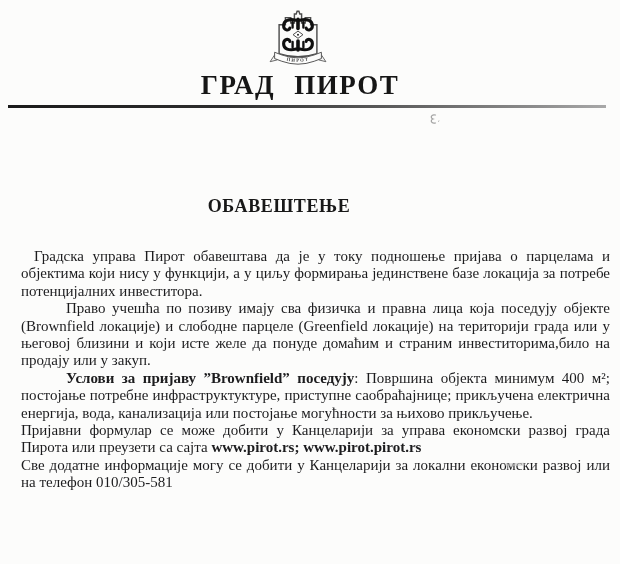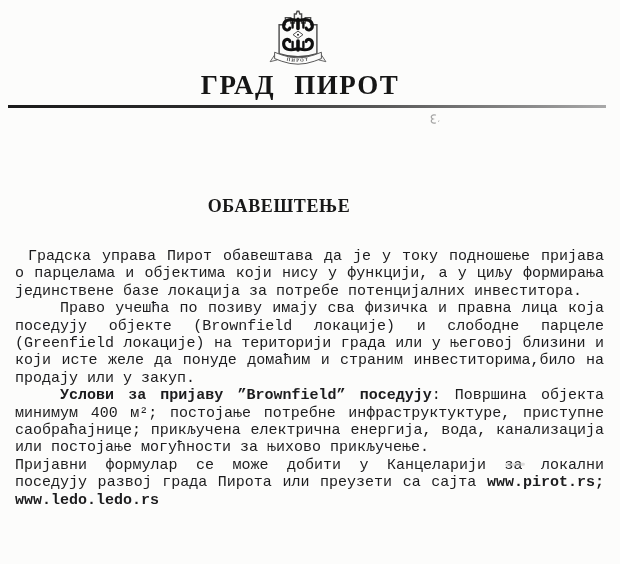--- a/index.html
+++ b/index.html
@@ -22,22 +22,22 @@
     position:absolute;top:105px;left:8px;width:598px;height:3px;
     background:linear-gradient(to right,#1a1a1a,#2d2d2d 35%,#585858 62%,#8c8c8c 88%,#a8a8a8);
   }
   .hand-mark{position:absolute;left:427px;top:112px;width:14px;height:14px;opacity:.8;}
   .notice-heading{
     position:absolute;top:196px;left:0;width:620px;margin:0;
     text-align:center;transform:translateX(-31px);
     font-size:18px;font-weight:bold;letter-spacing:.6px;color:#181818;
   }
   .body{
-    position:absolute;top:248px;left:15px;width:589px;
-    font-size:15px;line-height:17.4px;text-align:justify;font-family:Liberation Mono, monospace;
+    position:absolute;top:248px;left:21px;width:589px;
+    font-size:15px;line-height:17.4px;text-align:justify;
   }
   .body p{margin:0;}
   .ind-sm{text-indent:13px;}
   .ind-lg{text-indent:45px;}
   .b{font-weight:bold;}
   .smudge{
     position:absolute;left:505px;top:463px;width:20px;height:3px;
     background:#c7c7c7;opacity:.6;transform:rotate(-2deg);border-radius:2px;
   }
 </style>
@@ -83,18 +83,19 @@
     <path d="M8.5,3 C4,2 3,6 6,7 C3,8 4,12 8.5,11" fill="none" stroke="#8b8b8b" stroke-width="1.2" stroke-linecap="round"></path>
     <path d="M11,9.5 L12.3,8.8" fill="none" stroke="#9a9a9a" stroke-width="1"></path>
   </svg>
 
   <h2 class="notice-heading">ОБАВЕШТЕЊЕ</h2>
 
   <div class="body">
     <p class="ind-sm"><span>Градска управа Пирот обавештава да је у току подношење пријава о парцелама и објектима који нису у функцији, а у циљу формирања јединствене базе локација за потребе потенцијалних инвеститора.</span></p>
     <p class="ind-lg"><span>Право учешћа по позиву имају сва физичка и правна лица која поседују објекте (Brownfield локације) и слободне парцеле (Greenfield локације) на територији града или у његовој близини и који исте желе да понуде домаћим и страним инвеститорима,било на продају или у закуп.</span></p>
     <p class="ind-lg"><span class="b">Услови за пријаву ”Brownfield” поседују</span><span>: Површина објекта минимум 400 м²; постојање потребне инфраструктуктуре, приступне саобраћајнице; прикључена електрична енергија, вода, канализација или постојање могућности за њихово прикључење.</span></p>
-    <p><span>Пријавни формулар се може добити у Канцеларији за локални поседују развој града Пирота или преузети са сајта </span><span class="b">www.pirot.rs; www.ledo.ledo.rs</span></p>
+    <p><span>Пријавни формулар се може добити у Канцеларији за управа економски развој града Пирота или преузети са сајта </span><span class="b">www.pirot.rs; www.pirot.pirot.rs</span></p>
+    <p><span>Све додатне информације могу се добити у Канцеларији за локални економски развој или на телефон 010/305-581</span></p>
   </div>
 
   <div class="smudge"></div>
 
 </div>
 
 </body></html>

